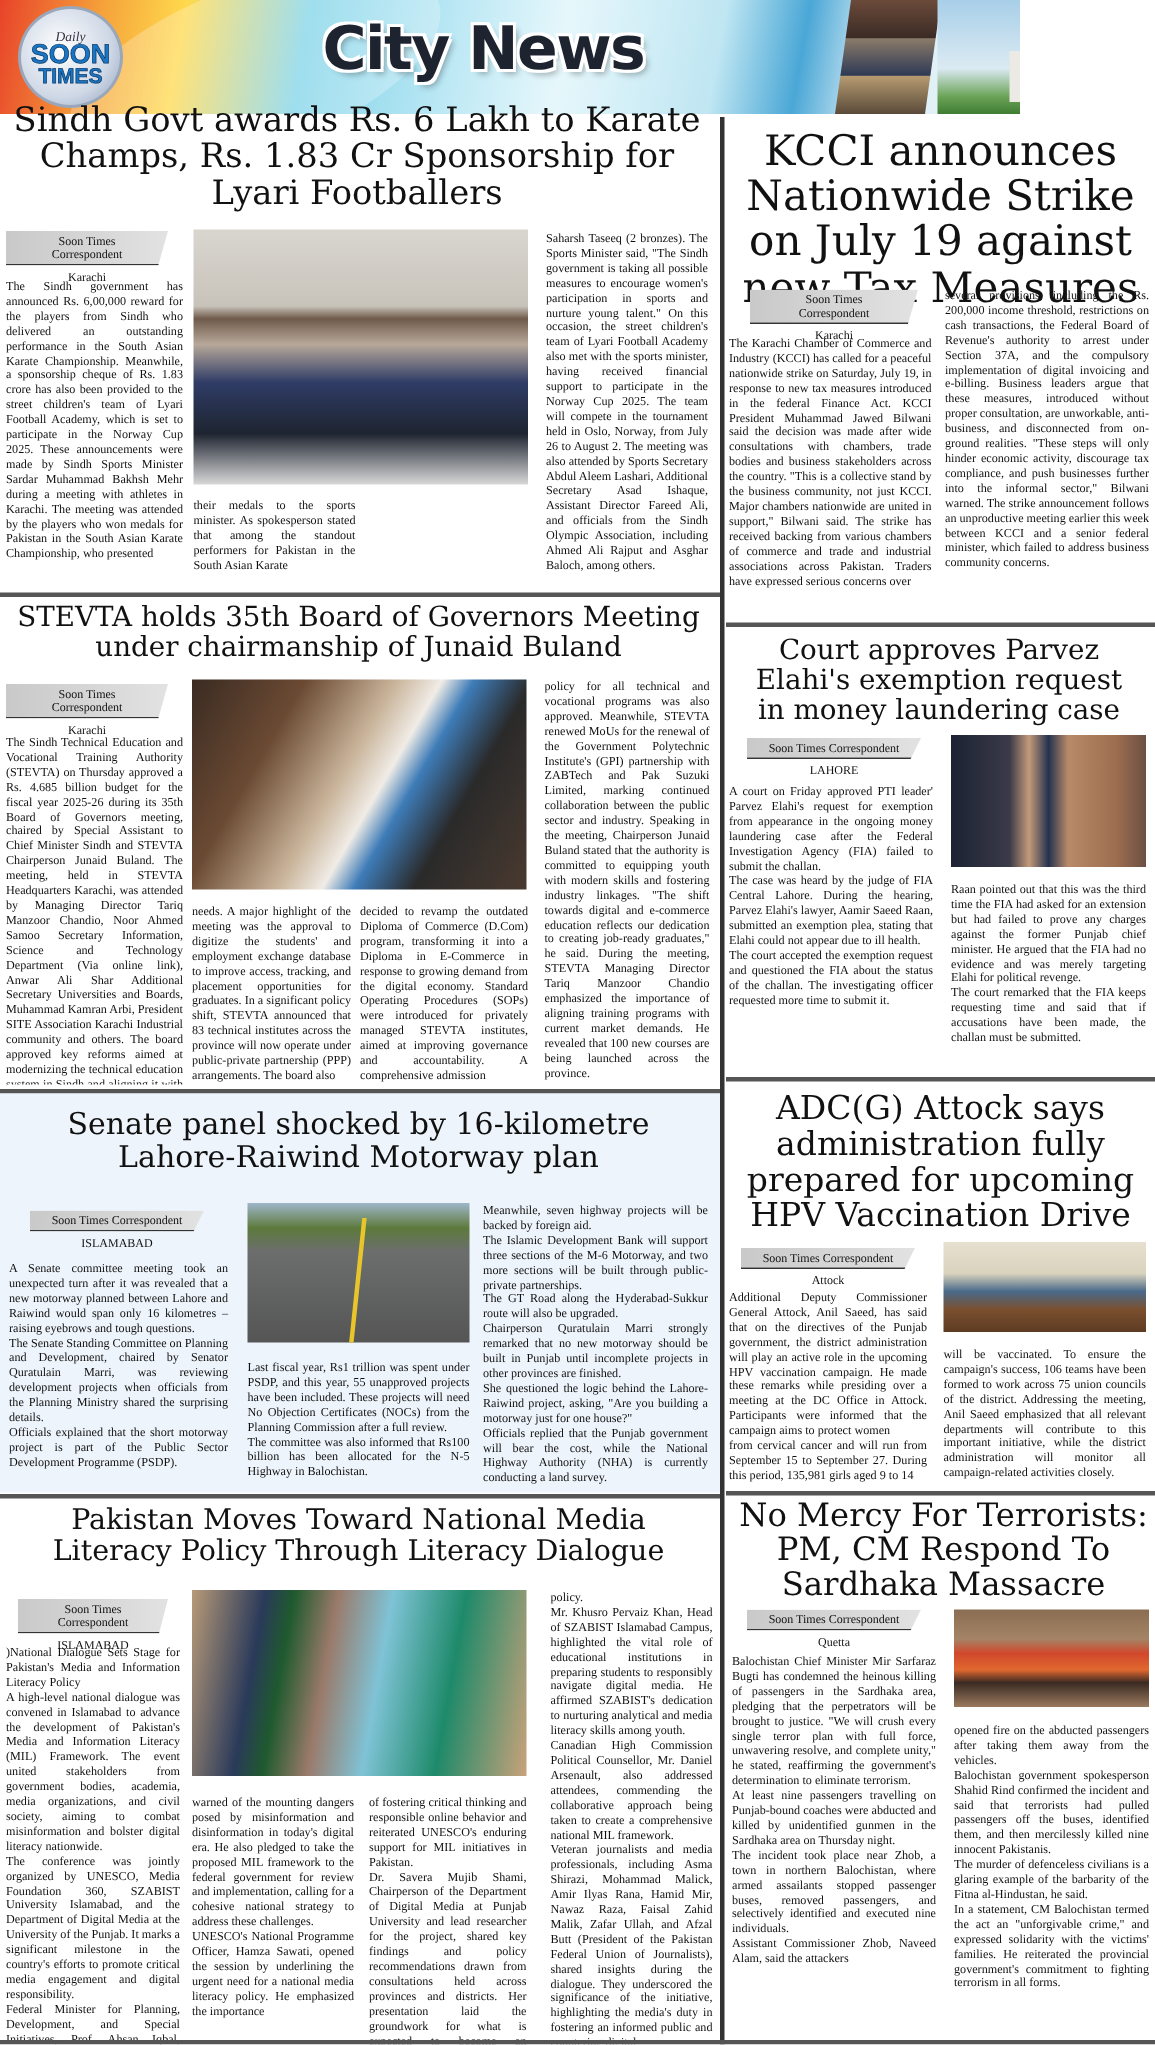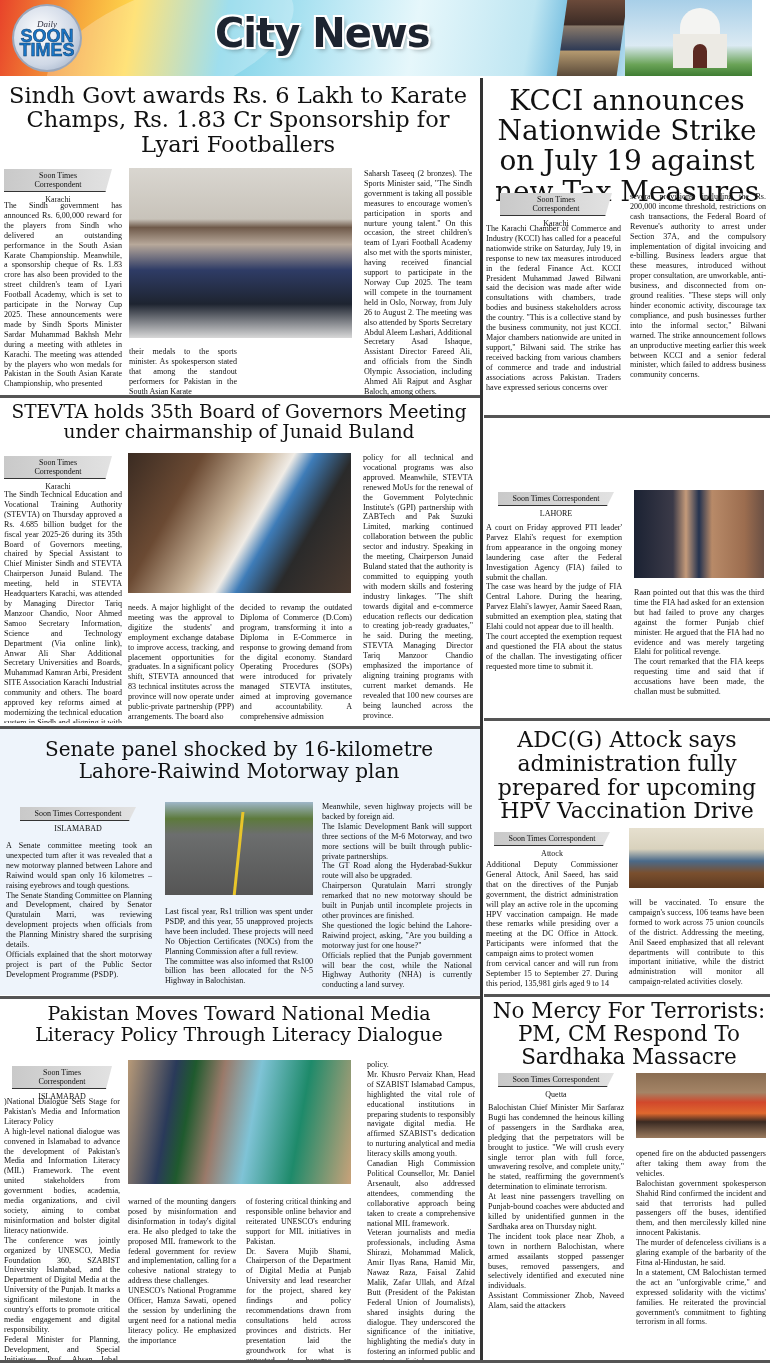--- a/index.html
+++ b/index.html
@@ -1,23 +1,23 @@
 <!DOCTYPE html>
 <html><head>
 <meta charset="utf-8">
 <style>
 *{box-sizing:border-box;margin:0;padding:0}
 body{width:770px;height:1363px;background:#fff;font-family:"Liberation Serif",serif;color:#111;overflow:hidden;position:relative}
-.banner{position:absolute;left:0;top:0;width:752px;height:76px;overflow:hidden;
+.banner{position:absolute;left:0;top:0;width:680px;height:76px;overflow:hidden;
 background:linear-gradient(100deg,#e8432a 0%,#f5a23a 10%,#ffd94d 18%,#7fd3e8 30%,#bfe9f5 45%,#e6f7fb 55%,#bfe6f2 70%,#4aa7d6 78%,#d8ecf5 85%,#eef7fb 100%)}
 .banner .swoosh{position:absolute;left:40px;top:-10px;width:260px;height:110px;border-radius:50%;background:rgba(255,255,255,.25);transform:rotate(-20deg)}
 .logo{position:absolute;left:12px;top:4px;width:70px;height:68px;border-radius:50%;background:radial-gradient(circle at 40% 40%,#fff,#cfd8e6 60%,#8da0bc);border:2px solid #9aa7bb;display:flex;flex-direction:column;align-items:center;justify-content:center;font-family:"Liberation Sans",sans-serif}
 .logo .daily{font-family:"Liberation Serif",serif;font-style:italic;font-size:9px;color:#334}
 .logo .soon{font-weight:bold;font-size:18px;color:#1a75c4;line-height:14px;-webkit-text-stroke:0.5px #0a3b6b}
-.logo .times{font-weight:bold;font-size:18px;color:#1a75c4;line-height:14px;-webkit-text-stroke:0.5px #0a3b6b}
+.logo .times{font-weight:bold;font-size:14px;color:#1a75c4;line-height:14px;-webkit-text-stroke:0.5px #0a3b6b}
 .brand{position:absolute;left:215px;top:10px;font-family:"DejaVu Sans",sans-serif;font-weight:900;font-size:40px;color:#1d2430;letter-spacing:-1px;text-shadow:2px 2px 0 #fff,-2px -2px 0 #fff,2px -2px 0 #fff,-2px 2px 0 #fff,3px 3px 4px rgba(0,0,0,.3)}
 .portraits{position:absolute;left:562px;top:0;width:60px;height:76px;background:linear-gradient(#6b4a3a,#3b2b25 33%,#8a7a6a 34%,#2e3a55 66%,#b59a70 67%,#5a4a3a);transform:skewX(-8deg)}
 .mazar{position:absolute;left:625px;top:0;width:145px;height:76px;background:linear-gradient(#a8cfe8,#dbeaf3 60%,#6aa357 85%,#3f7d33)}
 .mazar .dome{position:absolute;left:55px;top:8px;width:40px;height:30px;border-radius:20px 20px 0 0;background:#f4f4f2}
 .mazar .base{position:absolute;left:48px;top:34px;width:54px;height:34px;background:#eceae4}
 .mazar .arch{position:absolute;left:68px;top:44px;width:14px;height:24px;border-radius:7px 7px 0 0;background:#5c2a22}
 
 .art{position:absolute;overflow:hidden}
 .hl{font-family:"DejaVu Serif",serif;text-align:center;color:#111;font-weight:normal;line-height:1.08}
 .byline{position:absolute;width:108px;text-align:center}
@@ -43,21 +43,21 @@
   <div class="portraits"></div>
   <div class="mazar">
     <div class="dome"></div>
       <div class="base"></div>
       <div class="arch"></div>
   </div>
 </div>
 
 <div class="vsep" style="left:480px;top:78px;height:1285px"></div>
 
-<div class="art" style="left:0;top:81px;width:564px;height:318px">
+<div class="art" style="left:0;top:66px;width:564px;height:318px">
   <h1 class="hl" style="position:absolute;left:4px;top:2px;width:468px;font-size:22.5px">Sindh Govt awards Rs. 6 Lakh to Karate Champs, Rs. 1.83 Cr Sponsorship for Lyari Footballers</h1>
   <div class="byline" style="left:4px;top:88px">
     <span class="corr">Soon Times Correspondent</span>
     <span class="loc">Karachi</span>
   </div>
   <div class="col" style="left:4px;top:120px;width:118px">The Sindh government has announced Rs. 6,00,000 reward for the players from Sindh who delivered an outstanding performance in the South Asian Karate Championship. Meanwhile, a sponsorship cheque of Rs. 1.83 crore has also been provided to the street children's team of Lyari Football Academy, which is set to participate in the Norway Cup 2025. These announcements were made by Sindh Sports Minister Sardar Muhammad Bakhsh Mehr during a meeting with athletes in Karachi. The meeting was attended by the players who won medals for Pakistan in the South Asian Karate Championship, who presented</div>
   <div class="photo" style="left:129px;top:87px;width:223px;height:170px;background:linear-gradient(#d9d6d0 0%,#c8c3ba 30%,#6f5a4a 35%,#b7a89a 45%,#2f3c66 60%,#1e2430 80%,#d8d8d8 100%)"></div>
   <div class="col" style="left:129px;top:266px;width:108px">their medals to the sports minister. As spokesperson stated that among the standout performers for Pakistan in the South Asian Karate</div>
   <div class="col" style="left:364px;top:88px;width:108px">Saharsh Taseeq (2 bronzes). The Sports Minister said, "The Sindh government is taking all possible measures to encourage women's participation in sports and nurture young talent." On this occasion, the street children's team of Lyari Football Academy also met with the sports minister, having received financial support to participate in the Norway Cup 2025. The team will compete in the tournament held in Oslo, Norway, from July 26 to August 2. The meeting was also attended by Sports Secretary Abdul Aleem Lashari, Additional Secretary Asad Ishaque, Assistant Director Fareed Ali, and officials from the Sindh Olympic Association, including Ahmed Ali Rajput and Asghar Baloch, among others.</div>
 </div>
@@ -82,20 +82,21 @@
   </div>
   <div class="col" style="left:4px;top:92px;width:118px">The Sindh Technical Education and Vocational Training Authority (STEVTA) on Thursday approved a Rs. 4.685 billion budget for the fiscal year 2025-26 during its 35th Board of Governors meeting, chaired by Special Assistant to Chief Minister Sindh and STEVTA Chairperson Junaid Buland. The meeting, held in STEVTA Headquarters Karachi, was attended by Managing Director Tariq Manzoor Chandio, Noor Ahmed Samoo Secretary Information, Science and Technology Department (Via online link), Anwar Ali Shar Additional Secretary Universities and Boards, Muhammad Kamran Arbi, President SITE Association Karachi Industrial community and others. The board approved key reforms aimed at modernizing the technical education system in Sindh and aligning it with industry</div>
   <div class="photo" style="left:128px;top:55px;width:223px;height:140px;background:linear-gradient(120deg,#3a2b22 0%,#6b4a33 25%,#c9b49a 45%,#f0ece6 55%,#3e7cb8 62%,#2a2a2a 75%,#4a3a30 100%)"></div>
   <div class="col" style="left:128px;top:205px;width:106px">needs. A major highlight of the meeting was the approval to digitize the students' and employment exchange database to improve access, tracking, and placement opportunities for graduates. In a significant policy shift, STEVTA announced that 83 technical institutes across the province will now operate under public-private partnership (PPP) arrangements. The board also</div>
   <div class="col" style="left:240px;top:205px;width:112px">decided to revamp the outdated Diploma of Commerce (D.Com) program, transforming it into a Diploma in E-Commerce in response to growing demand from the digital economy. Standard Operating Procedures (SOPs) were introduced for privately managed STEVTA institutes, aimed at improving governance and accountability. A comprehensive admission</div>
   <div class="col" style="left:363px;top:55px;width:110px">policy for all technical and vocational programs was also approved. Meanwhile, STEVTA renewed MoUs for the renewal of the Government Polytechnic Institute's (GPI) partnership with ZABTech and Pak Suzuki Limited, marking continued collaboration between the public sector and industry. Speaking in the meeting, Chairperson Junaid Buland stated that the authority is committed to equipping youth with modern skills and fostering industry linkages. "The shift towards digital and e-commerce education reflects our dedication to creating job-ready graduates," he said. During the meeting, STEVTA Managing Director Tariq Manzoor Chandio emphasized the importance of aligning training programs with current market demands. He revealed that 100 new courses are being launched across the province.</div>
 </div>
 <div class="sep" style="left:0;top:726px;width:480px"></div>
 
 <div class="art" style="left:484px;top:420px;width:286px;height:300px">
+  <h1 class="hl" style="position:absolute;left:10px;top:4px;width:264px;font-size:18.5px">Court approves Parvez Elahi's exemption request in money laundering case</h1>
   <div class="byline" style="left:14px;top:72px;width:116px">
     <span class="corr">Soon Times Correspondent</span>
     <span class="loc">LAHORE</span>
   </div>
   <div class="col" style="left:2px;top:103px;width:136px;white-space:pre-line">A court on Friday approved PTI leader' Parvez Elahi's request for exemption from appearance in the ongoing money laundering case after the Federal Investigation Agency (FIA) failed to submit the challan.
 The case was heard by the judge of FIA Central Lahore. During the hearing, Parvez Elahi's lawyer, Aamir Saeed Raan, submitted an exemption plea, stating that Elahi could not appear due to ill health.
 The court accepted the exemption request and questioned the FIA about the status of the challan. The investigating officer requested more time to submit it.</div>
   <div class="photo" style="left:150px;top:70px;width:130px;height:88px;background:linear-gradient(90deg,#1b2233 0%,#3b3a48 30%,#c49a7a 40%,#24324f 50%,#b88a68 60%,#9c6d4f 85%,#6b5044 100%)"></div>
   <div class="col" style="left:150px;top:168px;width:130px;white-space:pre-line">Raan pointed out that this was the third time the FIA had asked for an extension but had failed to prove any charges against the former Punjab chief minister. He argued that the FIA had no evidence and was merely targeting Elahi for political revenge.
 The court remarked that the FIA keeps requesting time and said that if accusations have been made, the challan must be submitted.</div>

